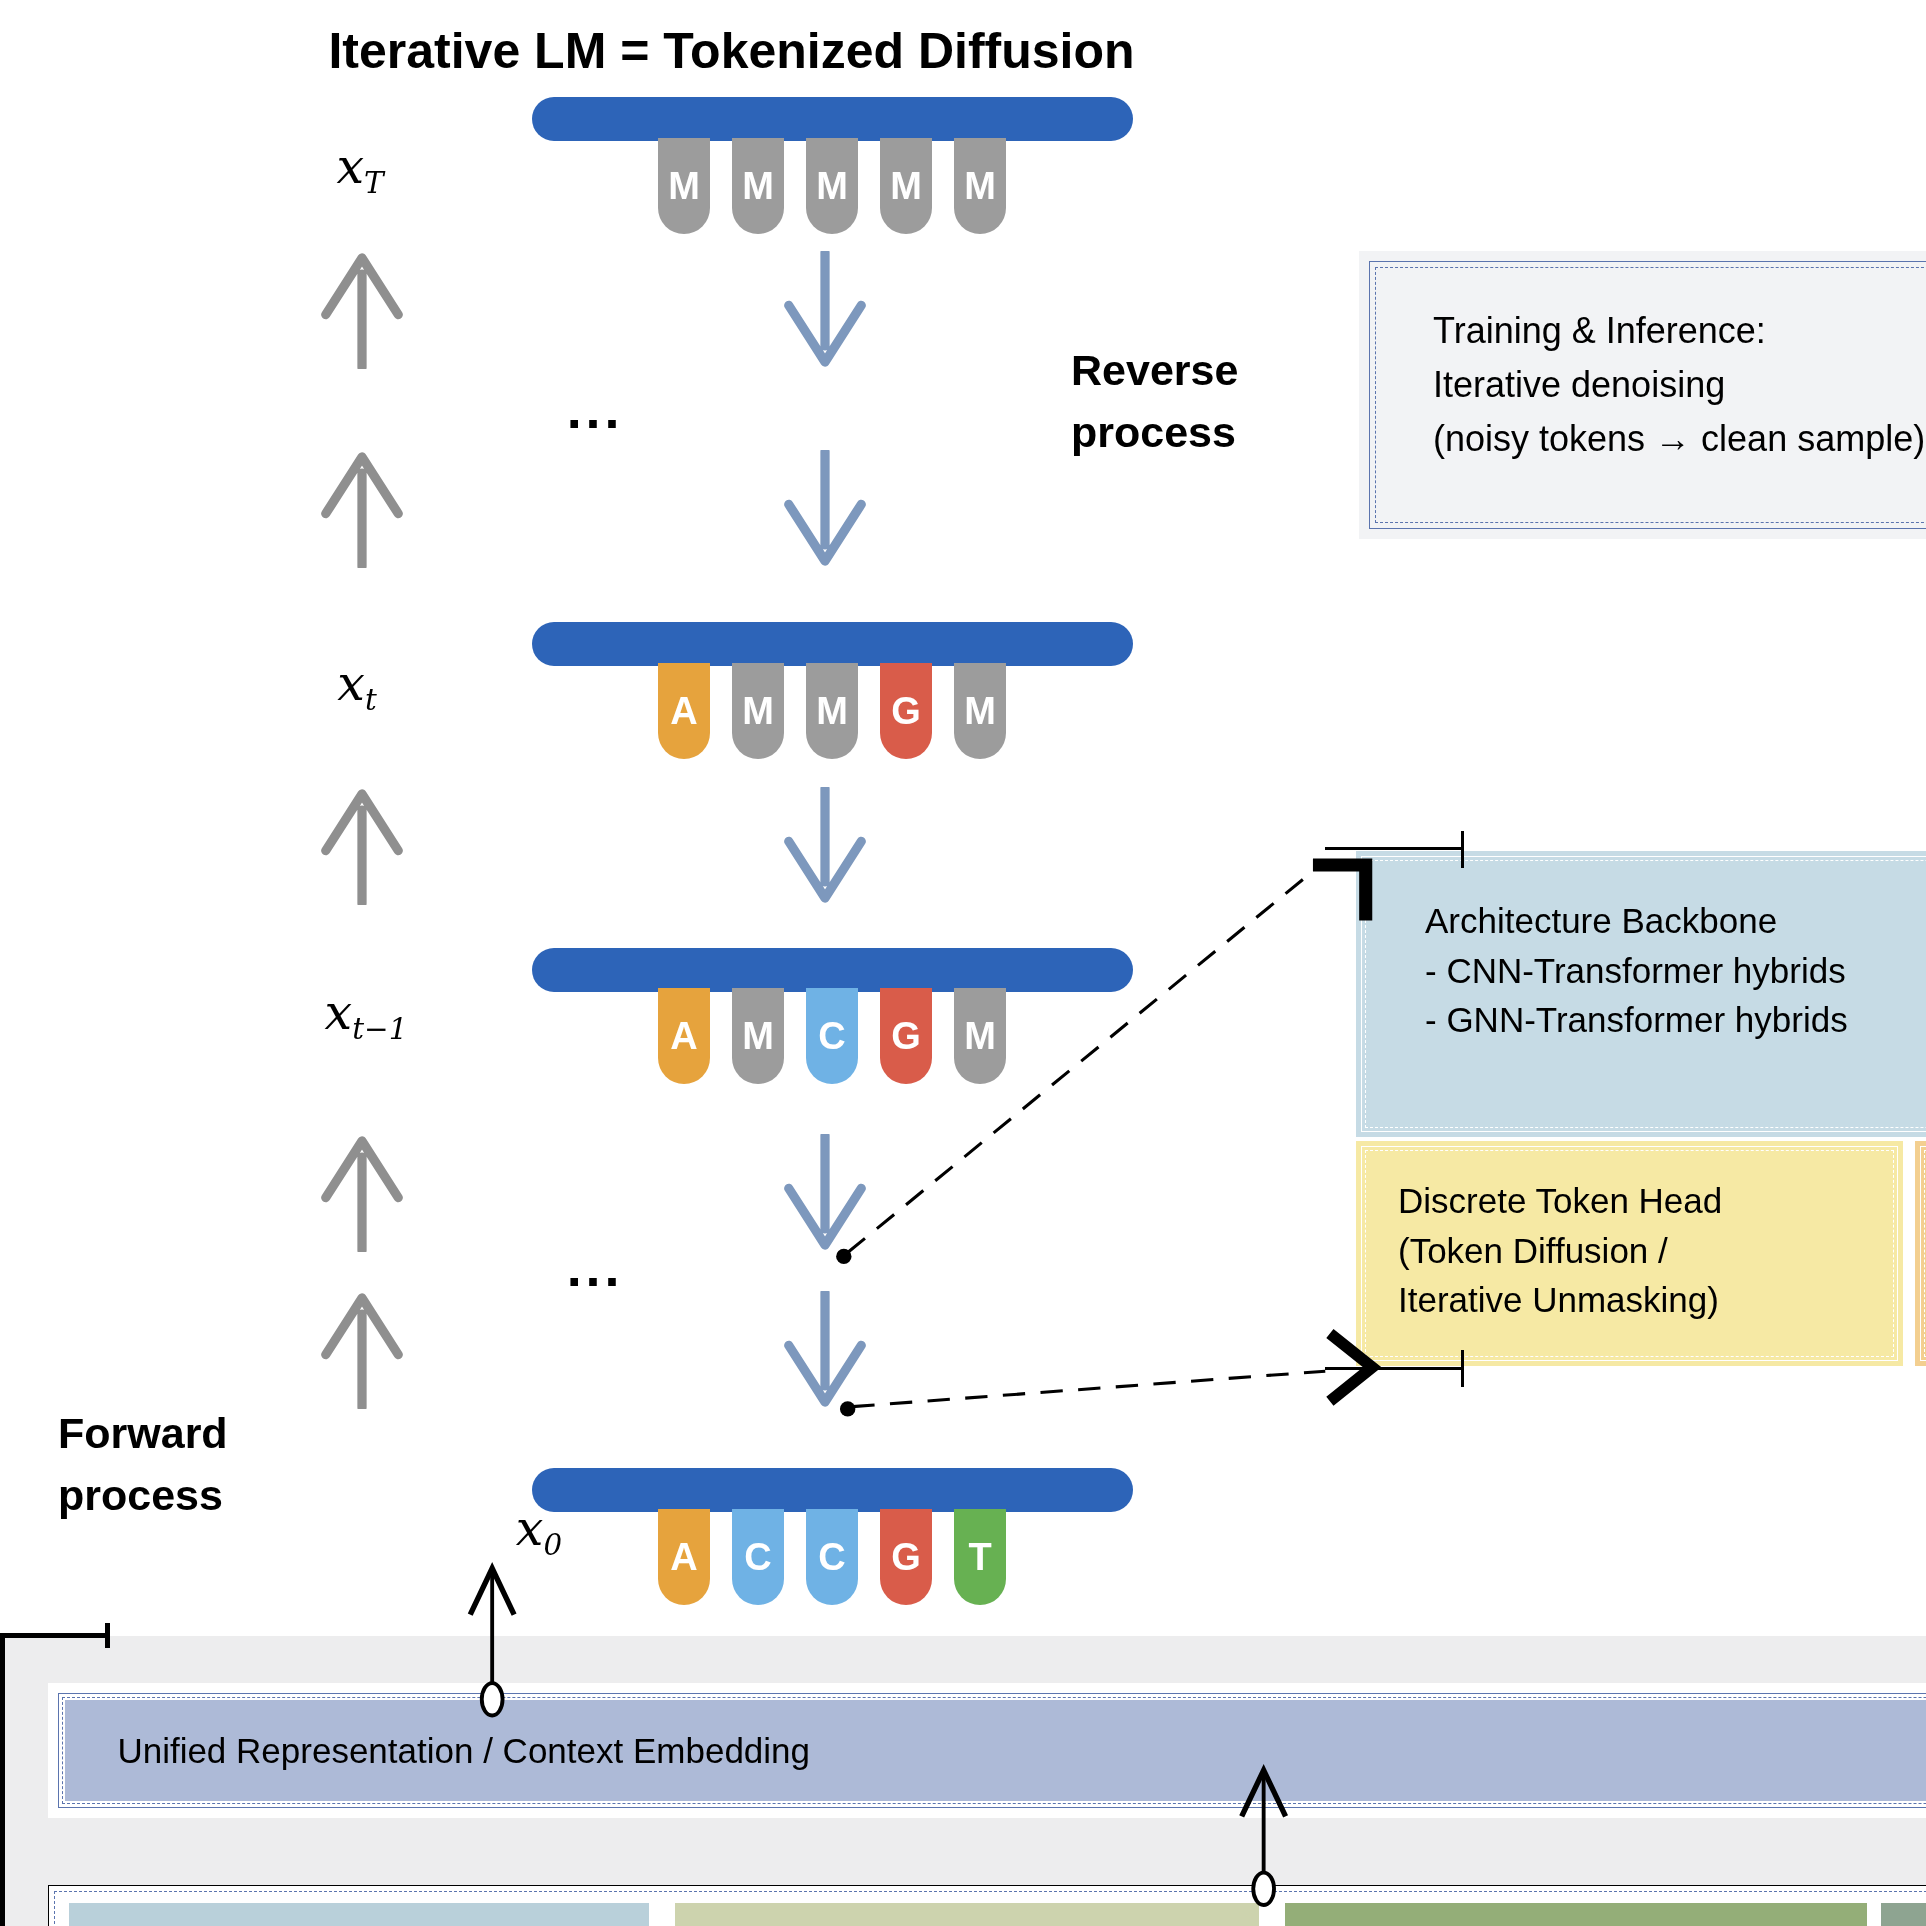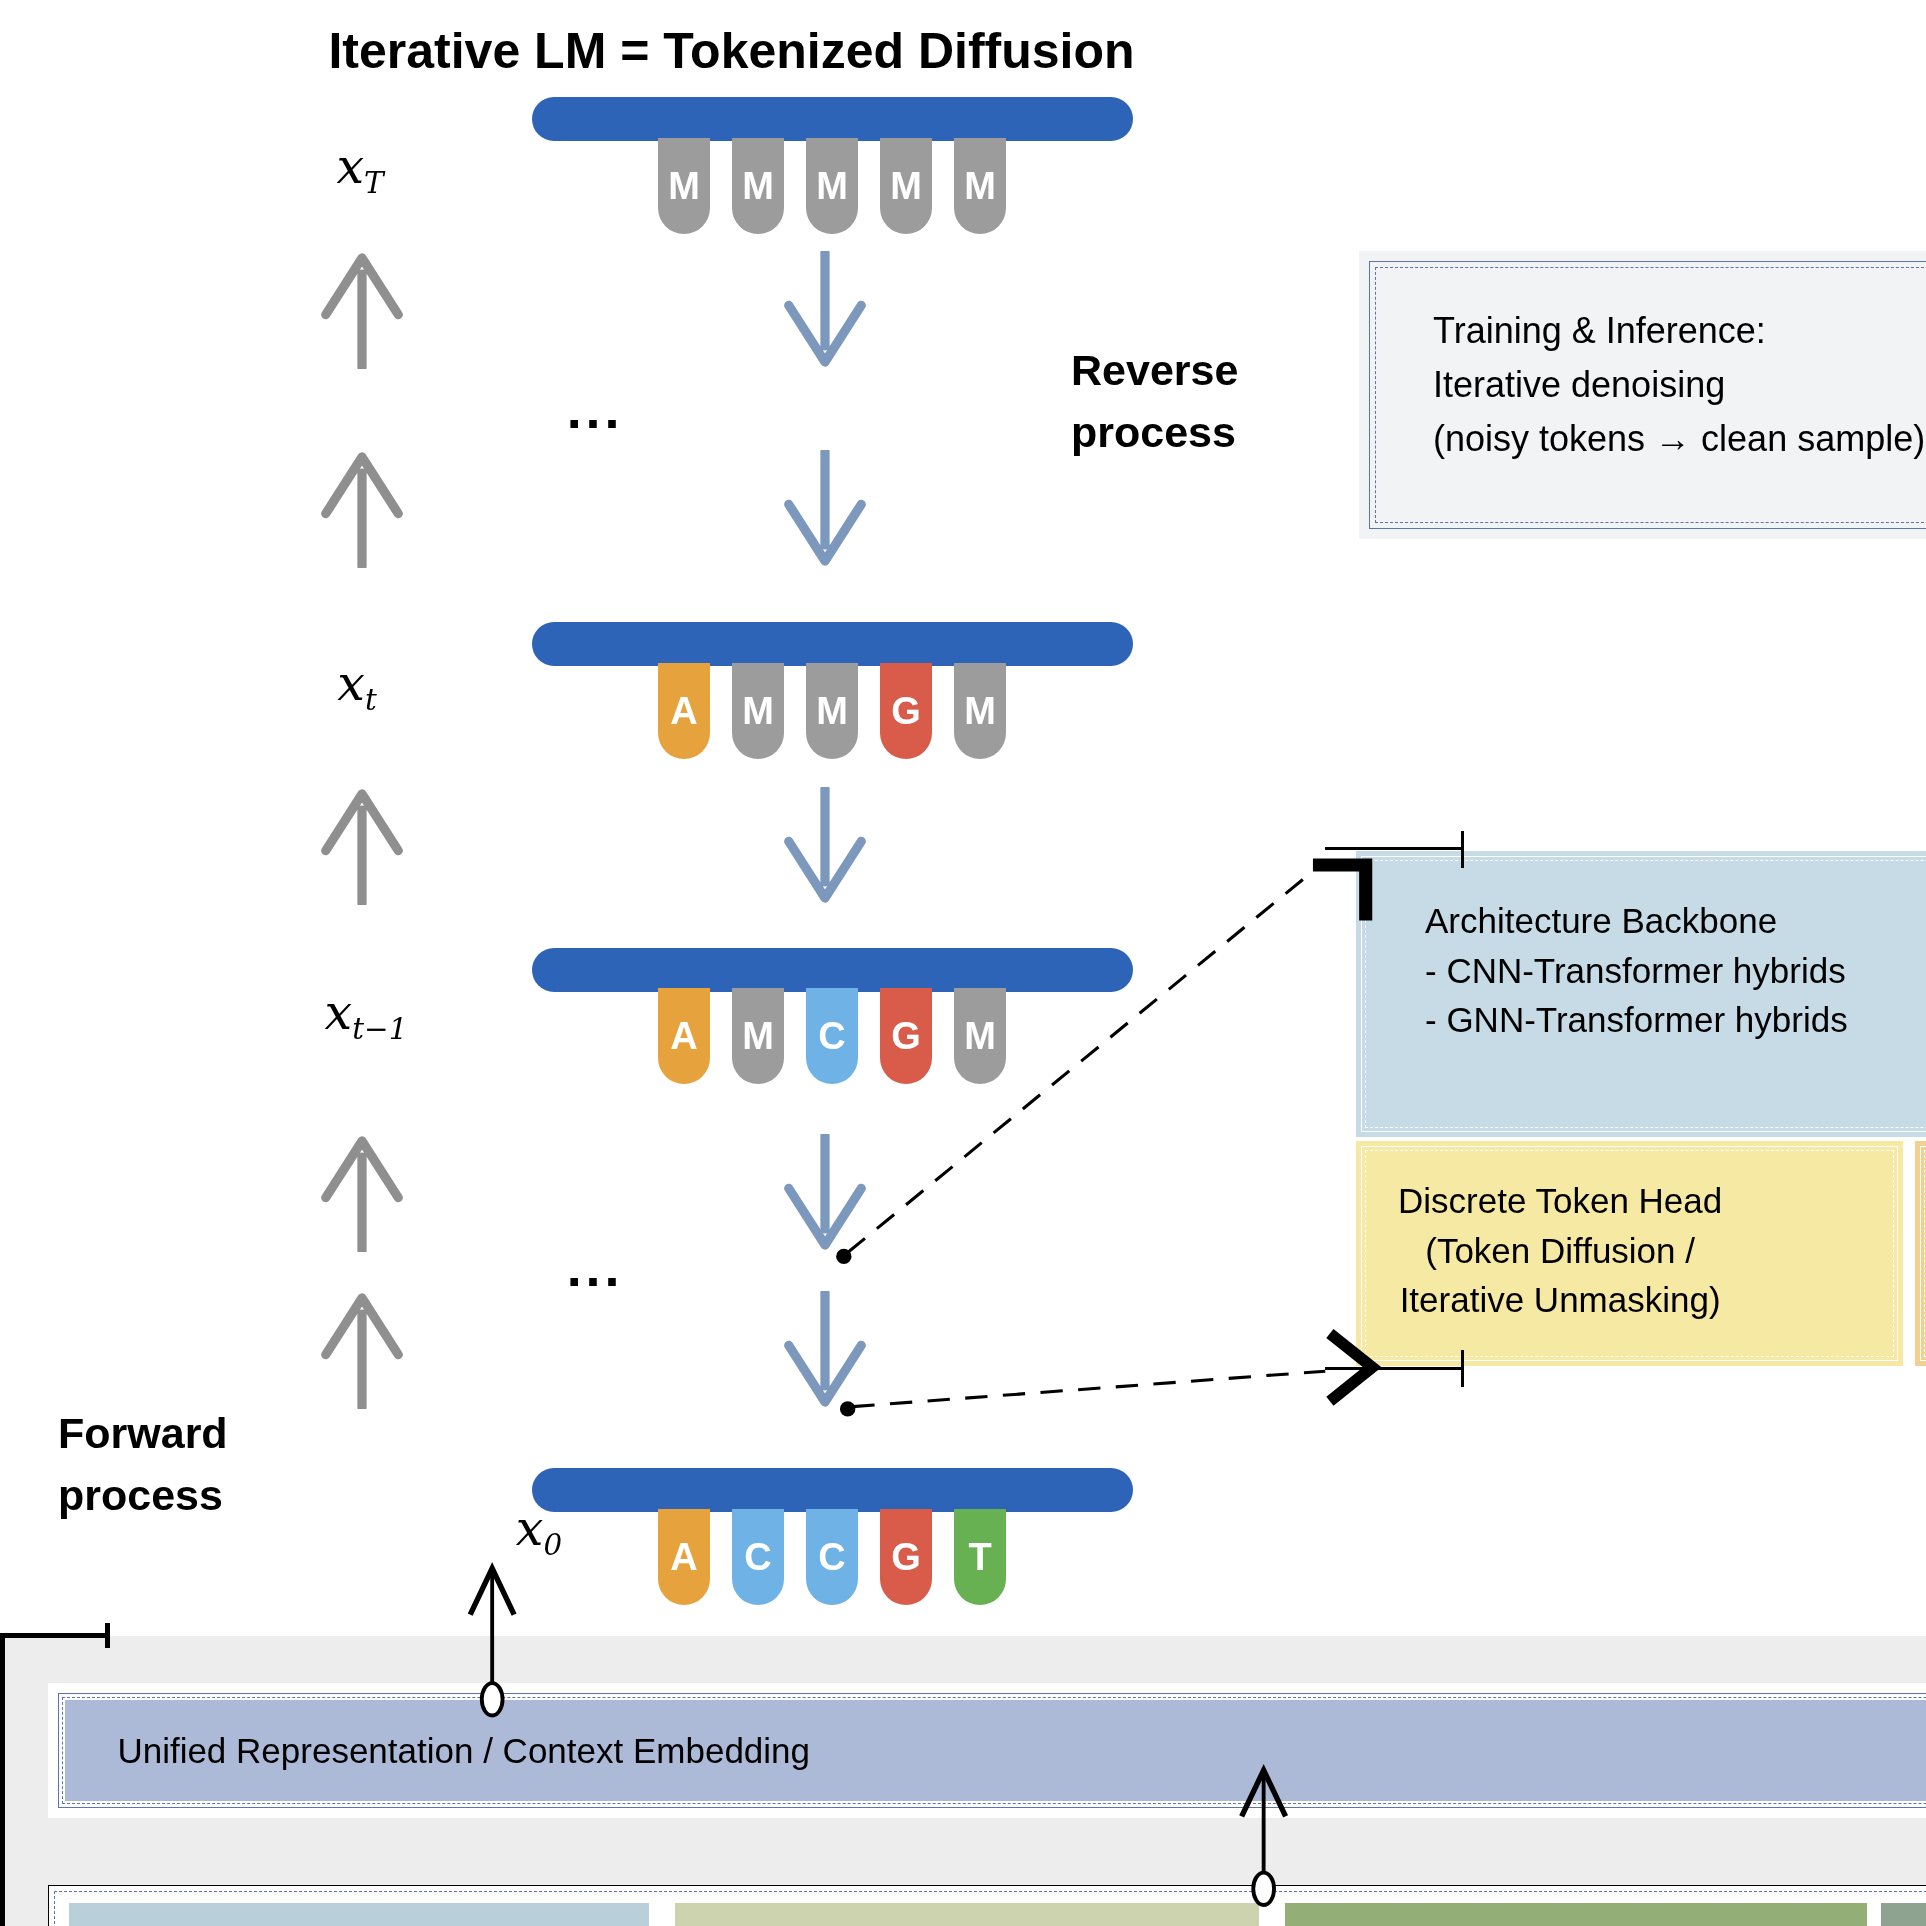--- a/index.html
+++ b/index.html
@@ -179,21 +179,21 @@
     <div class="wsolid">
         <div class="wdash"></div>
       </div>
     <div class="abs txt" style="left:69px;top:45px;">
       <div>Architecture Backbone</div>
       <div>- CNN-Transformer hybrids</div>
       <div>- GNN-Transformer hybrids</div>
     </div>
   </div>
 
-  <div class="panel-wrap" style="left: 1356px; top: 1141px; width: 547px; height: 225px; background-color: rgb(246, 233, 164); text-align: center;">
+  <div class="panel-wrap" style="left: 1356px; top: 1141px; width: 547px; height: 225px; background-color: rgb(246, 233, 164);">
     <div class="wsolid" style="inset:4.6px;">
         <div class="wdash"></div>
       </div>
     <div class="abs txt" style="left:42px;top:35px;">
       <div>Discrete Token Head</div>
       <div>(Token Diffusion /</div>
       <div>Iterative Unmasking)</div>
     </div>
   </div>
 

